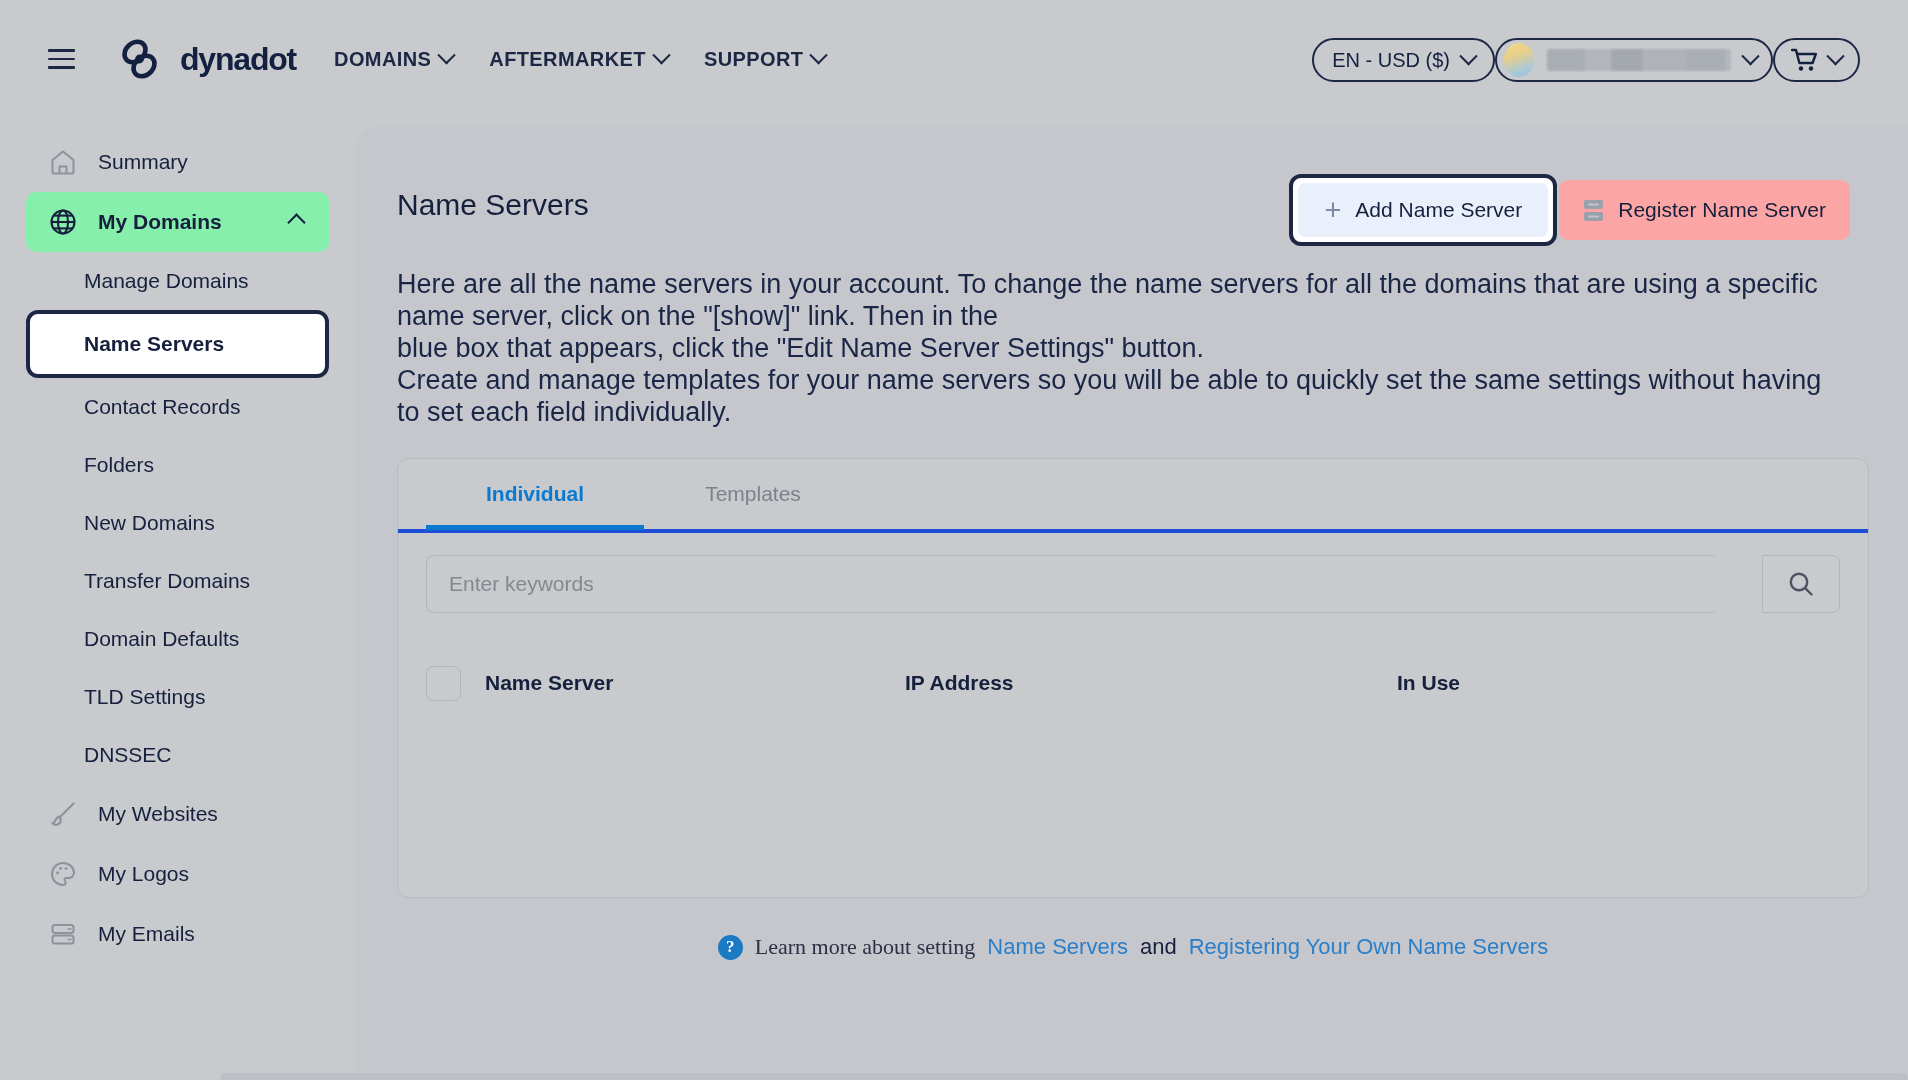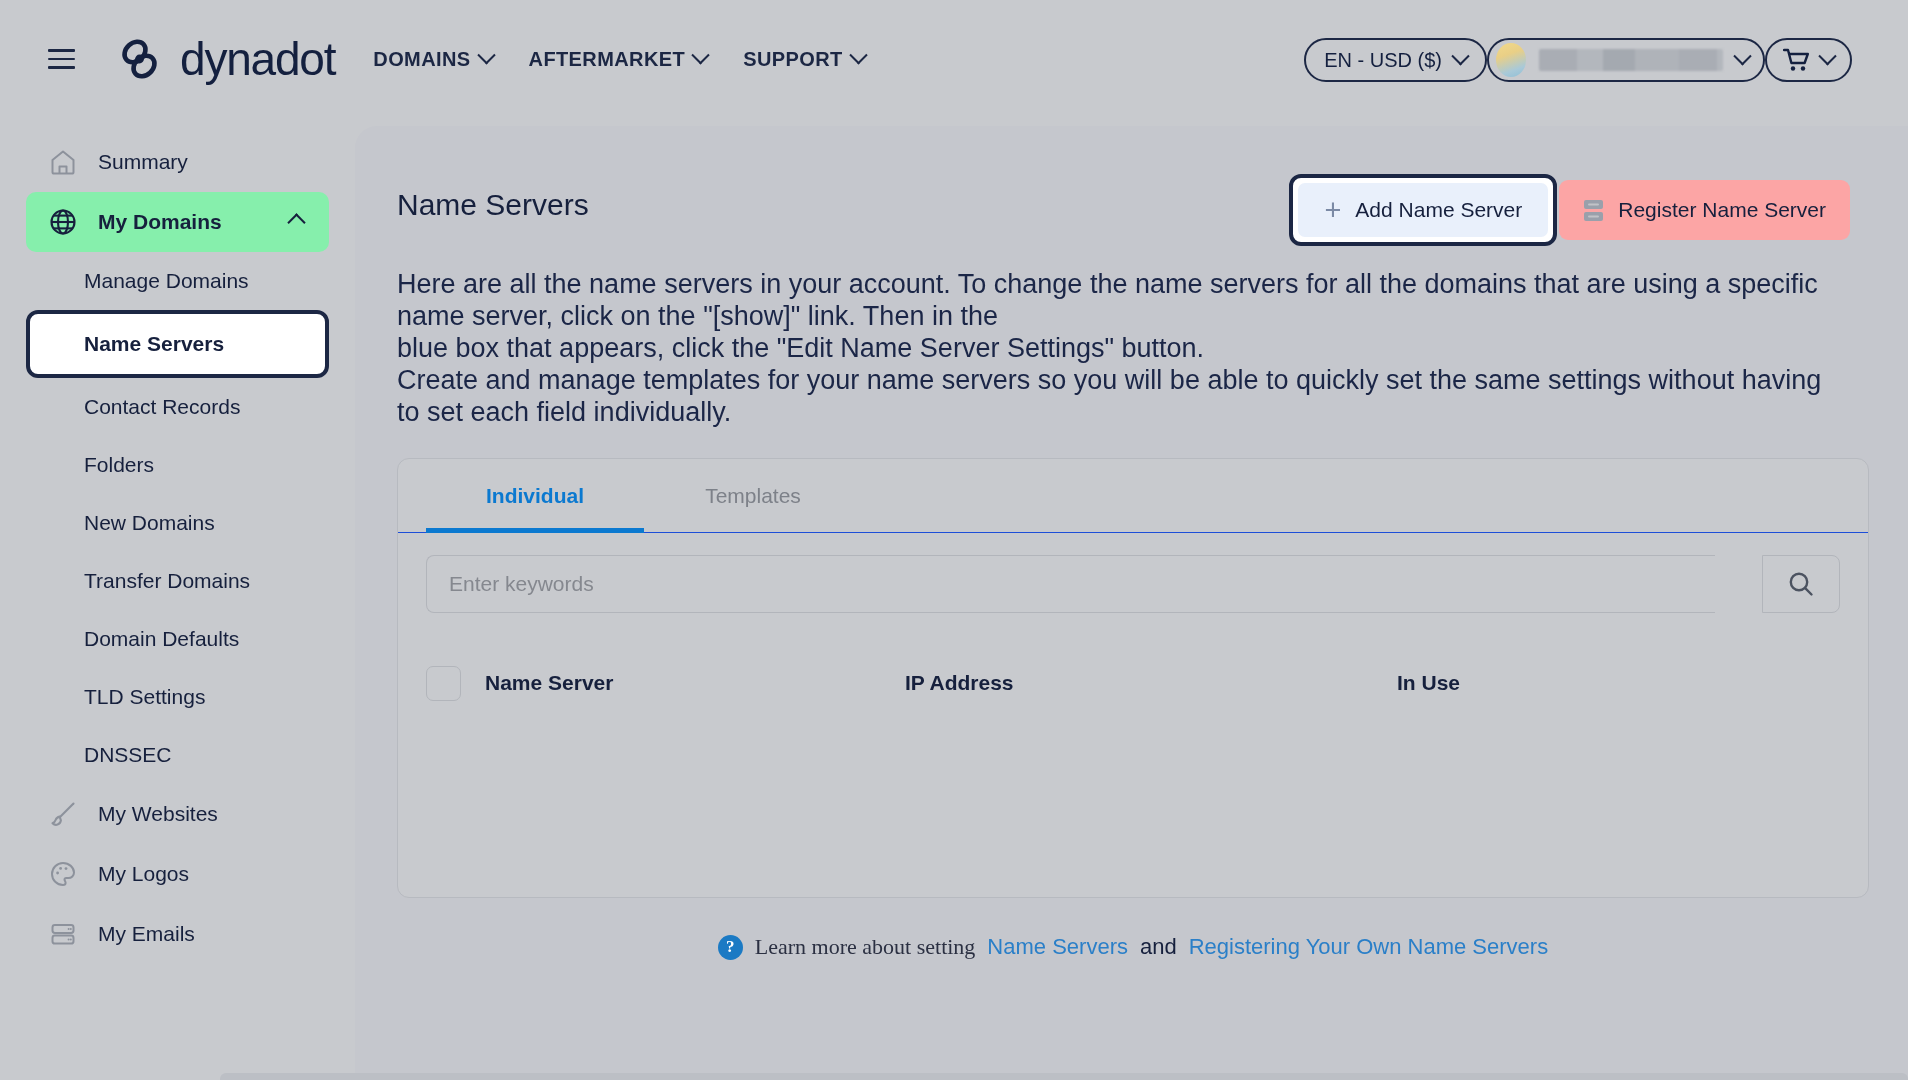--- a/index.html
+++ b/index.html
@@ -21,32 +21,32 @@
   .hamburger {
     margin-left: 48px; width: 34px; height: 34px;
     display: flex; flex-direction: column; justify-content: center; gap: 6px;
     cursor: pointer;
   }
   .hamburger span { display:block; width: 27px; height: 2.6px; background: #1c2744; border-radius: 1px; }
 
   .brand { margin-left: 33px; display: flex; align-items: center; gap: 13px; }
   .brand-mark { width: 52px; height: 52px; }
   .brand-name {
-    font-size: 46px; font-weight: 400; color: #14203f; letter-spacing: -1.2px;
+    font-size: 32px; font-weight: 700; color: #14203f; letter-spacing: -1.2px;
   }
 
   .mainnav { display:flex; align-items:center; margin-left: 38px; gap: 36px; }
   .navitem {
     display:flex; align-items:center; gap: 9px;
     font-size: 20px; font-weight: 600; color: #1c2744; letter-spacing: .4px;
     cursor: pointer;
   }
   .chev { display:inline-block; width:13px; height:13px; border-right:2.6px solid #1c2744; border-bottom:2.6px solid #1c2744; transform: rotate(45deg) translate(-3px,-3px); }
 
-  .topright { position:absolute; right: 56px; top: 38px; display:flex; align-items:center; }
+  .topright { position:absolute; right: 48px; top: 38px; display:flex; align-items:center; }
   .pill {
     border: 2px solid #1c2744; border-radius: 40px; height: 44px;
     display:flex; align-items:center; background: transparent; cursor:pointer;
   }
   .pill-lang { padding: 0 18px; gap: 12px; }
   .pill-lang .txt { font-size: 20px; color:#14203f; font-weight: 400; white-space: nowrap; }
   .pill-user { padding: 0 14px 0 7px; gap: 13px; width: 278px; }
   .avatar {
     width: 30px; height: 34px; border-radius: 50%;
     background: linear-gradient(160deg,#f2d98a 0%, #e9cf86 35%, #a9c9d8 75%, #8fbfd6 100%);
@@ -114,21 +114,21 @@
   .srv-ico { width: 21px; height: 23px; flex:0 0 auto; }
 
   .c-desc { margin-top: 22px; font-size: 27px; line-height: 32px; color:#1b2647; max-width: 1470px; }
 
   
   .card {
     margin-top: 30px; background: #c8cace;
     border: 1px solid #b7bac0; border-radius: 12px;
     width: 1472px; height: 440px; position: relative;
   }
-  .tabs { display:flex; height: 74px; border-bottom: 1px solid #1d4ed8; padding-left: 28px; }
+  .tabs { display:flex; height: 74px; border-bottom: 4px solid #1d4ed8; padding-left: 28px; }
   .tab {
     display:flex; align-items:center; justify-content:center;
     width: 218px; font-size: 21px; color:#7d8189; cursor:pointer; position:relative;
   }
   .tab.active { color:#0b79d0; font-weight: 700; }
   .tab.active::after {
     content:""; position:absolute; left: 0; right: 0; bottom: -1px; height: 5px; background:#0b79d0;
   }
 
   .searchrow { display:flex; padding: 22px 28px 0 28px; gap: 47px; }

